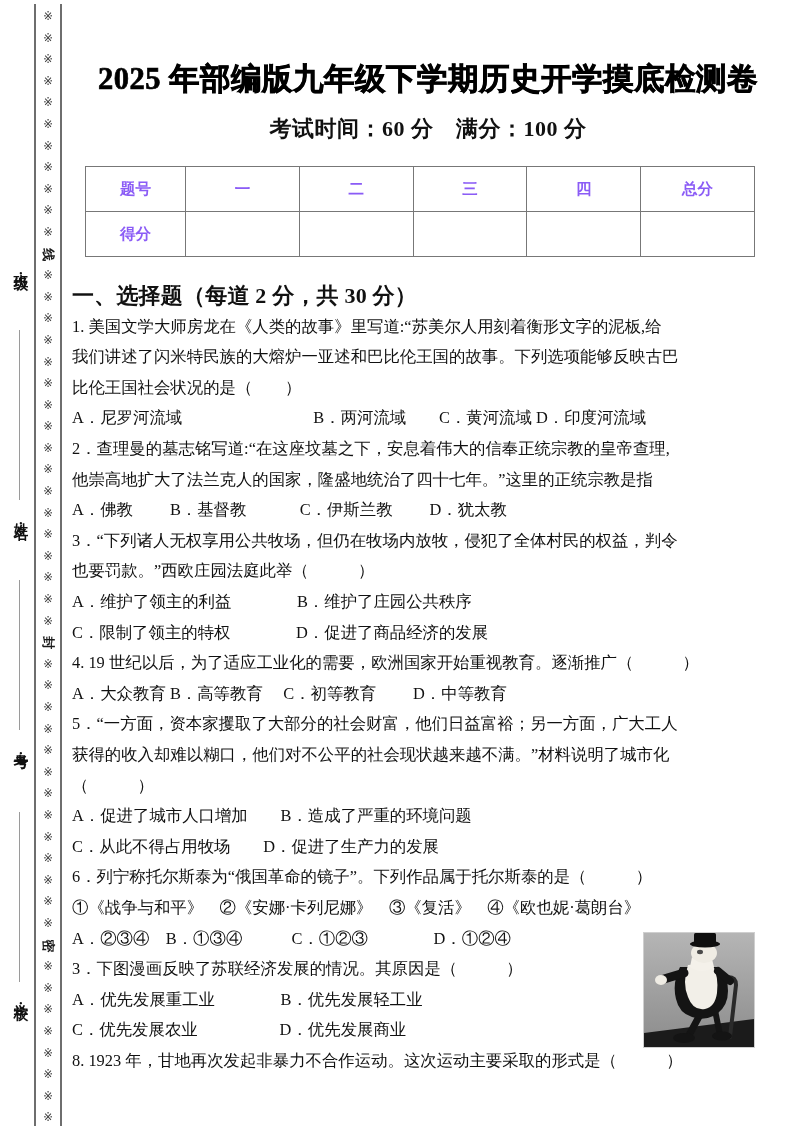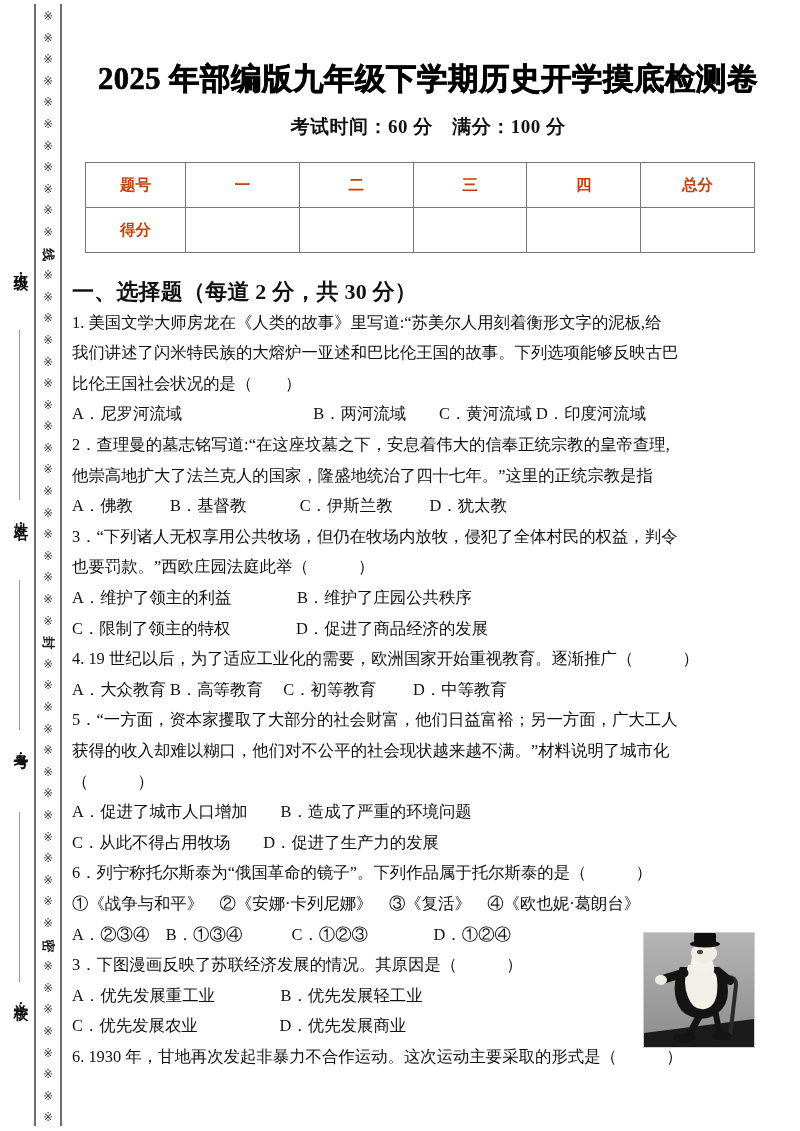--- a/index.html
+++ b/index.html
@@ -104,41 +104,41 @@
     letter-spacing: 0.5px;
     font-family: "Liberation Serif", "DejaVu Serif", serif;
     color: #000;
     -webkit-text-stroke: 0.7px #000;
     white-space: nowrap;
   }
   #subtitle {
     margin: 0;
     padding-top: 17px;
     text-align: center;
-    font-size: 19px;
+    font-size: 22px;
     font-weight: 700;
     letter-spacing: 0.5px;
     color: #111;
   }
 
   
   #score-table {
     margin: 22px 0 0 13px;
     border-collapse: collapse;
     width: 670px;
     table-layout: fixed;
   }
   #score-table td {
     border: 1px solid #777;
     height: 42px;
     text-align: center;
     vertical-align: middle;
     font-size: 15.5px;
     font-weight: 700;
-    color: #c2410c;
+    color: #8b5cf6;
   }
   #score-table td.lead { width: 97px; }
 
   
   #questions {
     margin: 24px 0 0 0;
     padding: 0 2px 0 0;
     font-size: 16.4px;
     line-height: 30.6px;
     color: #111;
@@ -310,21 +310,21 @@
         <div class="opts">A．②③④　B．①③④　　　C．①②③　　　　D．①②④</div>
       </div>
 
       <div>
         <div class="qline">3．下图漫画反映了苏联经济发展的情况。其原因是（　　　）</div>
         <div class="opts">A．优先发展重工业　　　　B．优先发展轻工业</div>
         <div class="opts">C．优先发展农业　　　　　D．优先发展商业</div>
       </div>
 
       <div>
-        <div class="qline">6. 1930 年，甘地再次发起非暴力不合作运动。这次运动主要采取的形式是（　　　）</div>
+        <div class="qline">8. 1923 年，甘地再次发起非暴力不合作运动。这次运动主要采取的形式是（　　　）</div>
       </div>
 
     </div>
 
     <div id="cartoon">
       <svg width="110" height="114" viewBox="0 0 110 114">
         <defs>
           <linearGradient id="bg" x1="0" y1="0" x2="0" y2="1">
             <stop offset="0%" stop-color="#b5b5b5"></stop>
             <stop offset="55%" stop-color="#9e9e9e"></stop>

